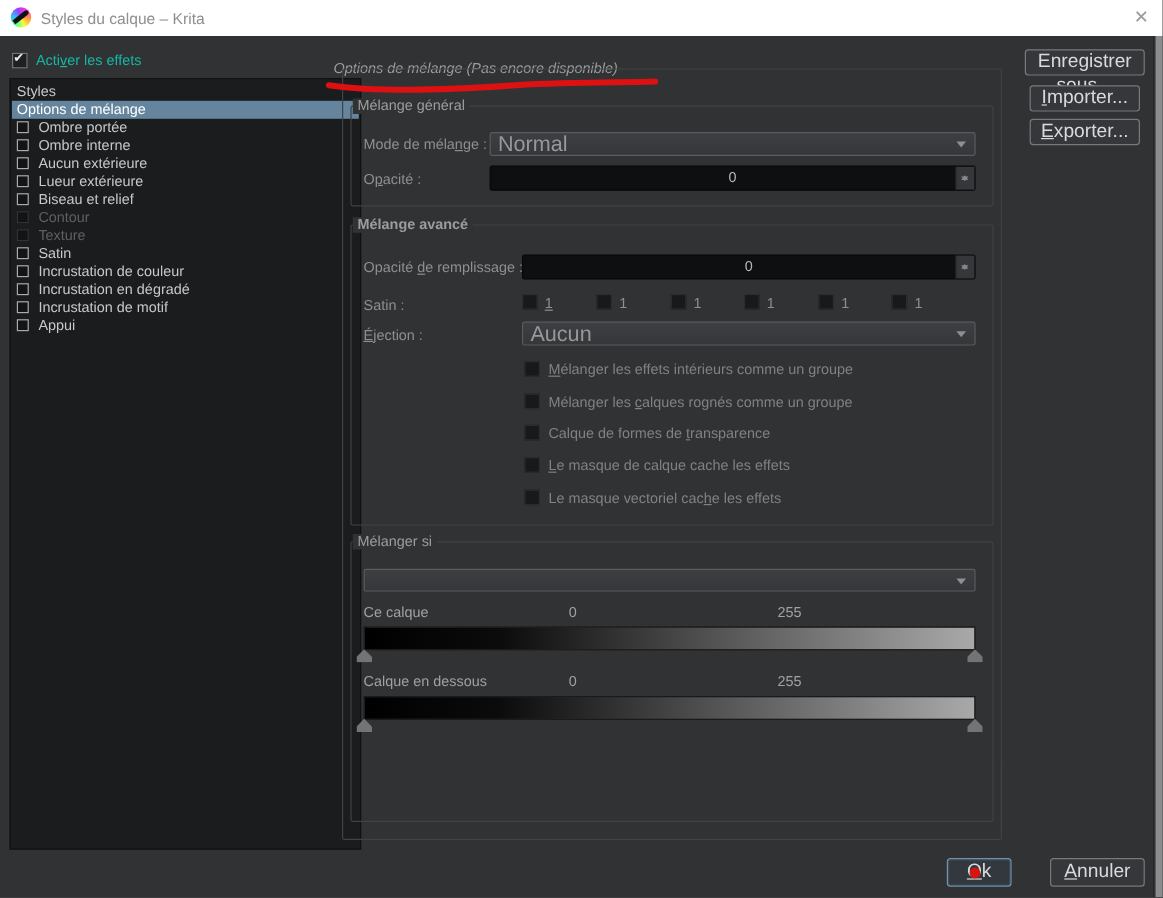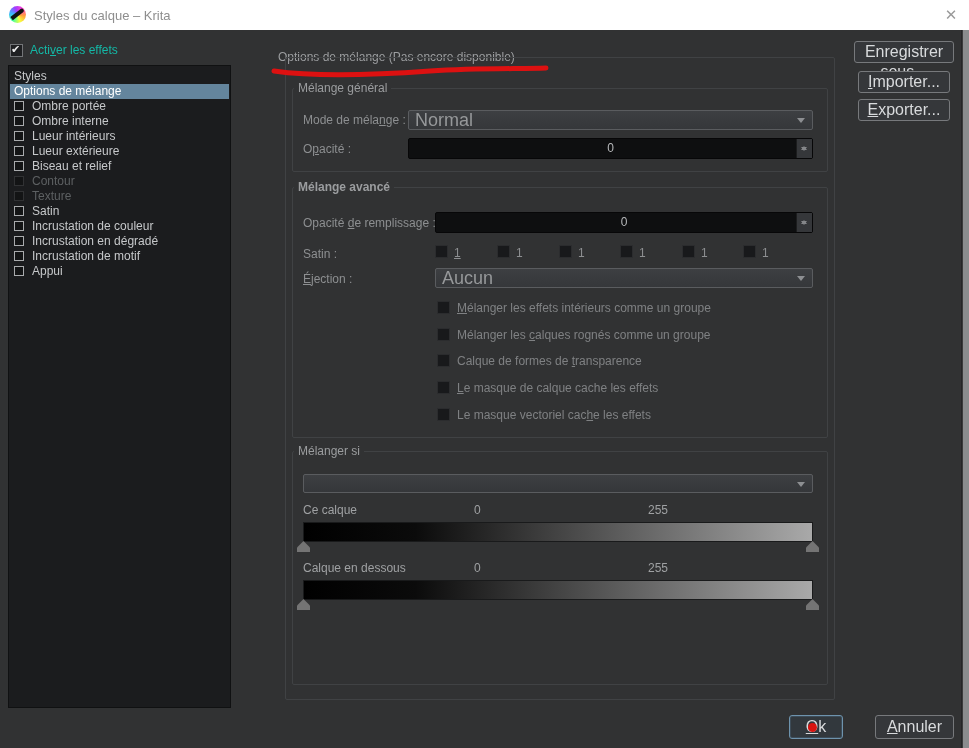--- a/index.html
+++ b/index.html
@@ -16,32 +16,32 @@
              font-size:15px;line-height:20px;text-align:center;cursor:default;}
   
   .scrollbar{position:absolute;left:961px;top:30px;width:8px;height:718px;background:#3a3b3c;border-left:1px solid #242526;box-sizing:border-box;}
   .scrollbar .thumb{position:absolute;left:1px;top:0;width:7px;height:718px;background:#8a8c8e;}
   
   .chk{position:absolute;left:10px;top:44px;width:13px;height:13px;background:#1f2022;
        border:1px solid #737578;box-sizing:border-box;text-align:center;}
   .chk span{position:absolute;left:0px;top:-2px;font-size:11px;color:#ececec;line-height:13px;}
   .enable-lb{position:absolute;left:30px;top:43px;font-size:12px;color:#14b8a6;}
   
-  .panel{position:absolute;left:8px;top:65px;width:223px;height:643px;background:#1b1c1e;
+  .panel{position:absolute;left:8px;top:65px;width:293px;height:643px;background:#1b1c1e;
          border:1px solid #101112;box-sizing:border-box;}
   .row{position:absolute;left:1px;right:1px;height:15px;font-size:12px;line-height:15px;color:#c6c8ca;}
   .row .lb{position:absolute;left:22px;top:0;white-space:nowrap;}
   .row.hdr .lb{left:4px;}
   .row.sel{background:#64859d;color:#ffffff;}
   .row.sel .lb{left:4px;}
   .row .cbx{position:absolute;left:4px;top:2px;width:10px;height:10px;border:1px solid #a9abad;background:#131415;box-sizing:border-box;}
   .row.dis{color:#5d6062;}
   .row.dis .cbx{border-color:#313234;}
   
-  .hdr-title{position:absolute;left:278px;top:50px;font-size:12px;color:#9c9ea0;}
+  .hdr-title{position:absolute;left:278px;top:50px;font-size:12px;color:#9c9ea0;font-style:italic;}
   .gb{position:absolute;border:1px solid #404244;border-radius:2px;}
   .gb-title{position:absolute;background:#313233;padding:0 4px;color:#9b9d9f;font-size:12px;line-height:13px;white-space:nowrap;}
   .flabel{position:absolute;font-size:12px;color:#8d8f91;white-space:nowrap;}
   .dd{position:absolute;background:linear-gradient(#3d3f42,#35373a);border:1px solid #5a5c5f;
       border-radius:2px;color:#96989a;font-size:18px;padding:0 20px 0 6px;box-sizing:border-box;
       line-height:18px;white-space:nowrap;overflow:hidden;}
   .dd::after{content:"";position:absolute;right:7px;top:50%;margin-top:-2px;width:0;height:0;
              border:4px solid transparent;border-top:5px solid #8d8f92;}
   .spin{position:absolute;background:#0e0f10;border:1px solid #070708;border-radius:2px;
         color:#b6b8ba;font-size:12px;text-align:center;box-sizing:border-box;}
@@ -94,21 +94,21 @@
     <div class="row" style="top:33px">
         <span class="cbx"></span>
         <span class="lb">Ombre portée</span>
       </div>
     <div class="row" style="top:48px">
         <span class="cbx"></span>
         <span class="lb">Ombre interne</span>
       </div>
     <div class="row" style="top:63px">
         <span class="cbx"></span>
-        <span class="lb">Lueur intérieurs</span>
+        <span class="lb">Aucun extérieure</span>
       </div>
     <div class="row" style="top:78px">
         <span class="cbx"></span>
         <span class="lb">Lueur extérieure</span>
       </div>
     <div class="row" style="top:93px">
         <span class="cbx"></span>
         <span class="lb">Biseau et relief</span>
       </div>
     <div class="row dis" style="top:108px">

